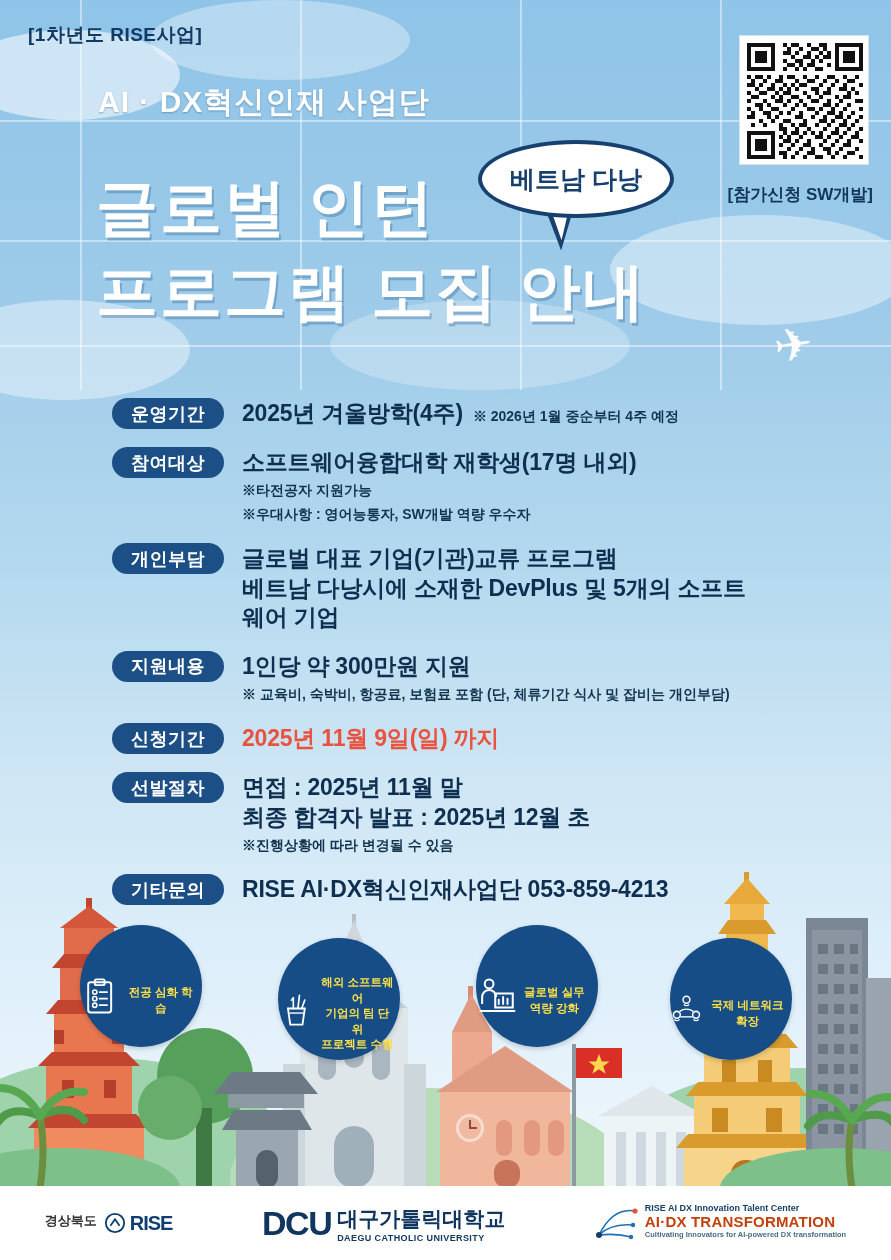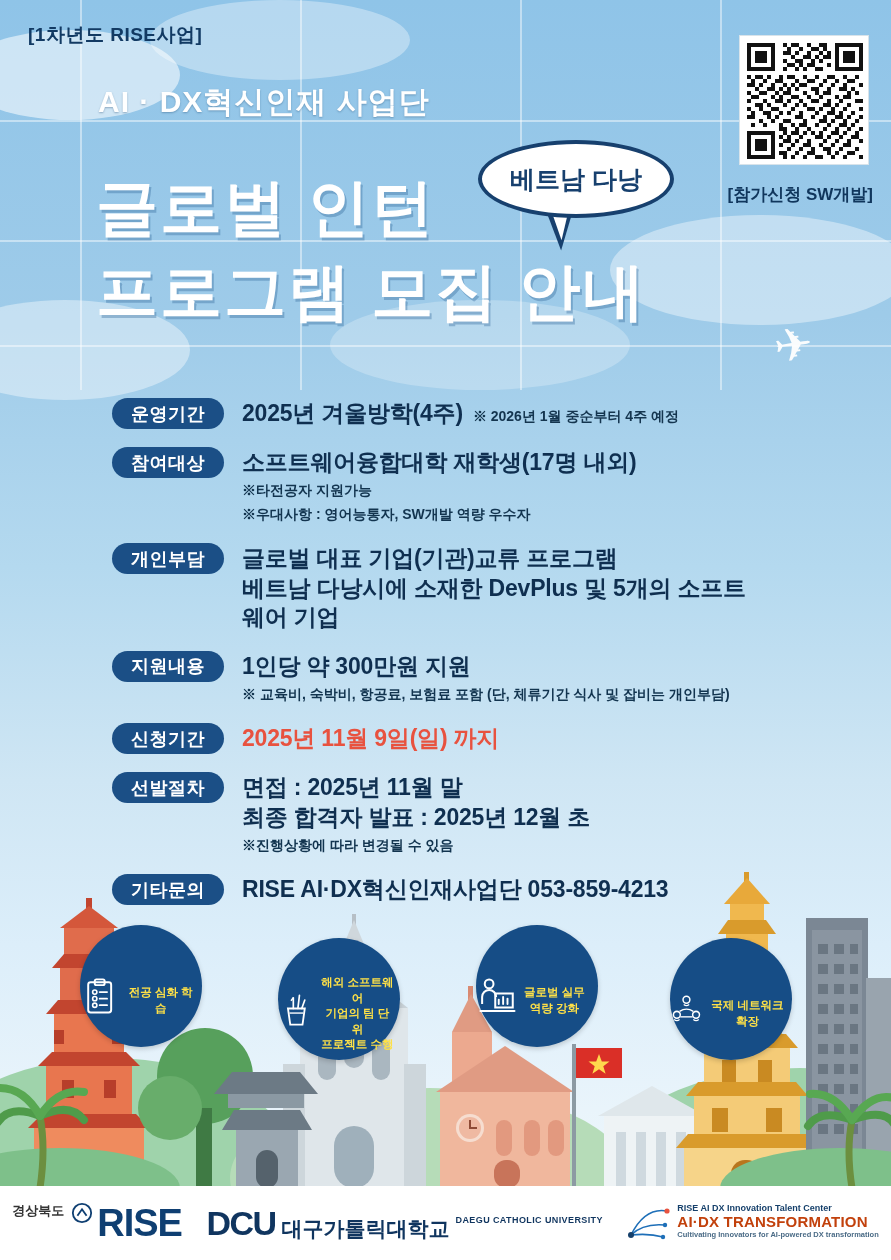--- a/index.html
+++ b/index.html
@@ -141,21 +141,21 @@
   .c4 { left: 670px; top: 938px; }
 
   
   .footer {
     position: absolute; left: 0; bottom: 0; width: 891px; height: 74px;
     background: #ffffff;
     display: flex; align-items: center; justify-content: space-around;
   }
   .logo { display: flex; align-items: flex-start; }
   .logo-rise-sub { font-size: 13px; font-weight: 700; color: #333; margin-right: 7px; }
-  .logo-rise-main { font-size: 38px; font-weight: 800; color: #0f3f72; letter-spacing: -1px; }
+  .logo-rise-main { font-size: 20px; font-weight: 800; color: #0f3f72; letter-spacing: -1px; }
   .logo-dcu-main { font-size: 34px; font-weight: 800; color: #10355f; letter-spacing: -1.5px; }
   .logo-dcu-ko { font-size: 21px; font-weight: 800; color: #10355f; margin-left: 6px; }
   .logo-dcu-en { font-size: 9px; font-weight: 700; color: #10355f; letter-spacing: .4px; }
   .logo-ai-l1 { font-size: 9px; font-weight: 700; color: #16406b; }
   .logo-ai-l2 { font-size: 15px; font-weight: 800; color: #c2410c; letter-spacing: .2px; }
   .logo-ai-l3 { font-size: 7.5px; font-weight: 600; color: #4a6b86; }
 </style>
 </head>
 <body>
 
@@ -699,21 +699,21 @@
       <span class="logo-rise-sub">경상북도</span>
       <svg width="22" height="22" viewBox="0 0 24 24" style="margin-right:4px;">
         <circle cx="12" cy="12" r="10" fill="none" stroke="#0f3f72" stroke-width="2"></circle>
         <path d="M7 15 L12 8 L17 15" fill="none" stroke="#0f3f72" stroke-width="2"></path>
       </svg>
       <span class="logo-rise-main">RISE</span>
     </div>
 
     <div class="logo" style="align-items:flex-end;">
       <span class="logo-dcu-main">DCU</span>
-      <div style="display:flex;flex-direction:row;">
+      <div style="display:flex;flex-direction:column;">
         <span class="logo-dcu-ko">대구가톨릭대학교</span>
         <span class="logo-dcu-en" style="margin-left:6px;">DAEGU CATHOLIC UNIVERSITY</span>
       </div>
     </div>
 
     <div class="logo">
       <svg width="44" height="40" viewBox="0 0 44 40" style="margin-right:6px;">
         <path d="M4 32 Q18 4 40 8" fill="none" stroke="#1e6fb8" stroke-width="1.6"></path>
         <path d="M4 32 Q16 20 38 22" fill="none" stroke="#1e6fb8" stroke-width="1.6"></path>
         <path d="M4 32 Q22 30 36 34" fill="none" stroke="#1e6fb8" stroke-width="1.6"></path>

